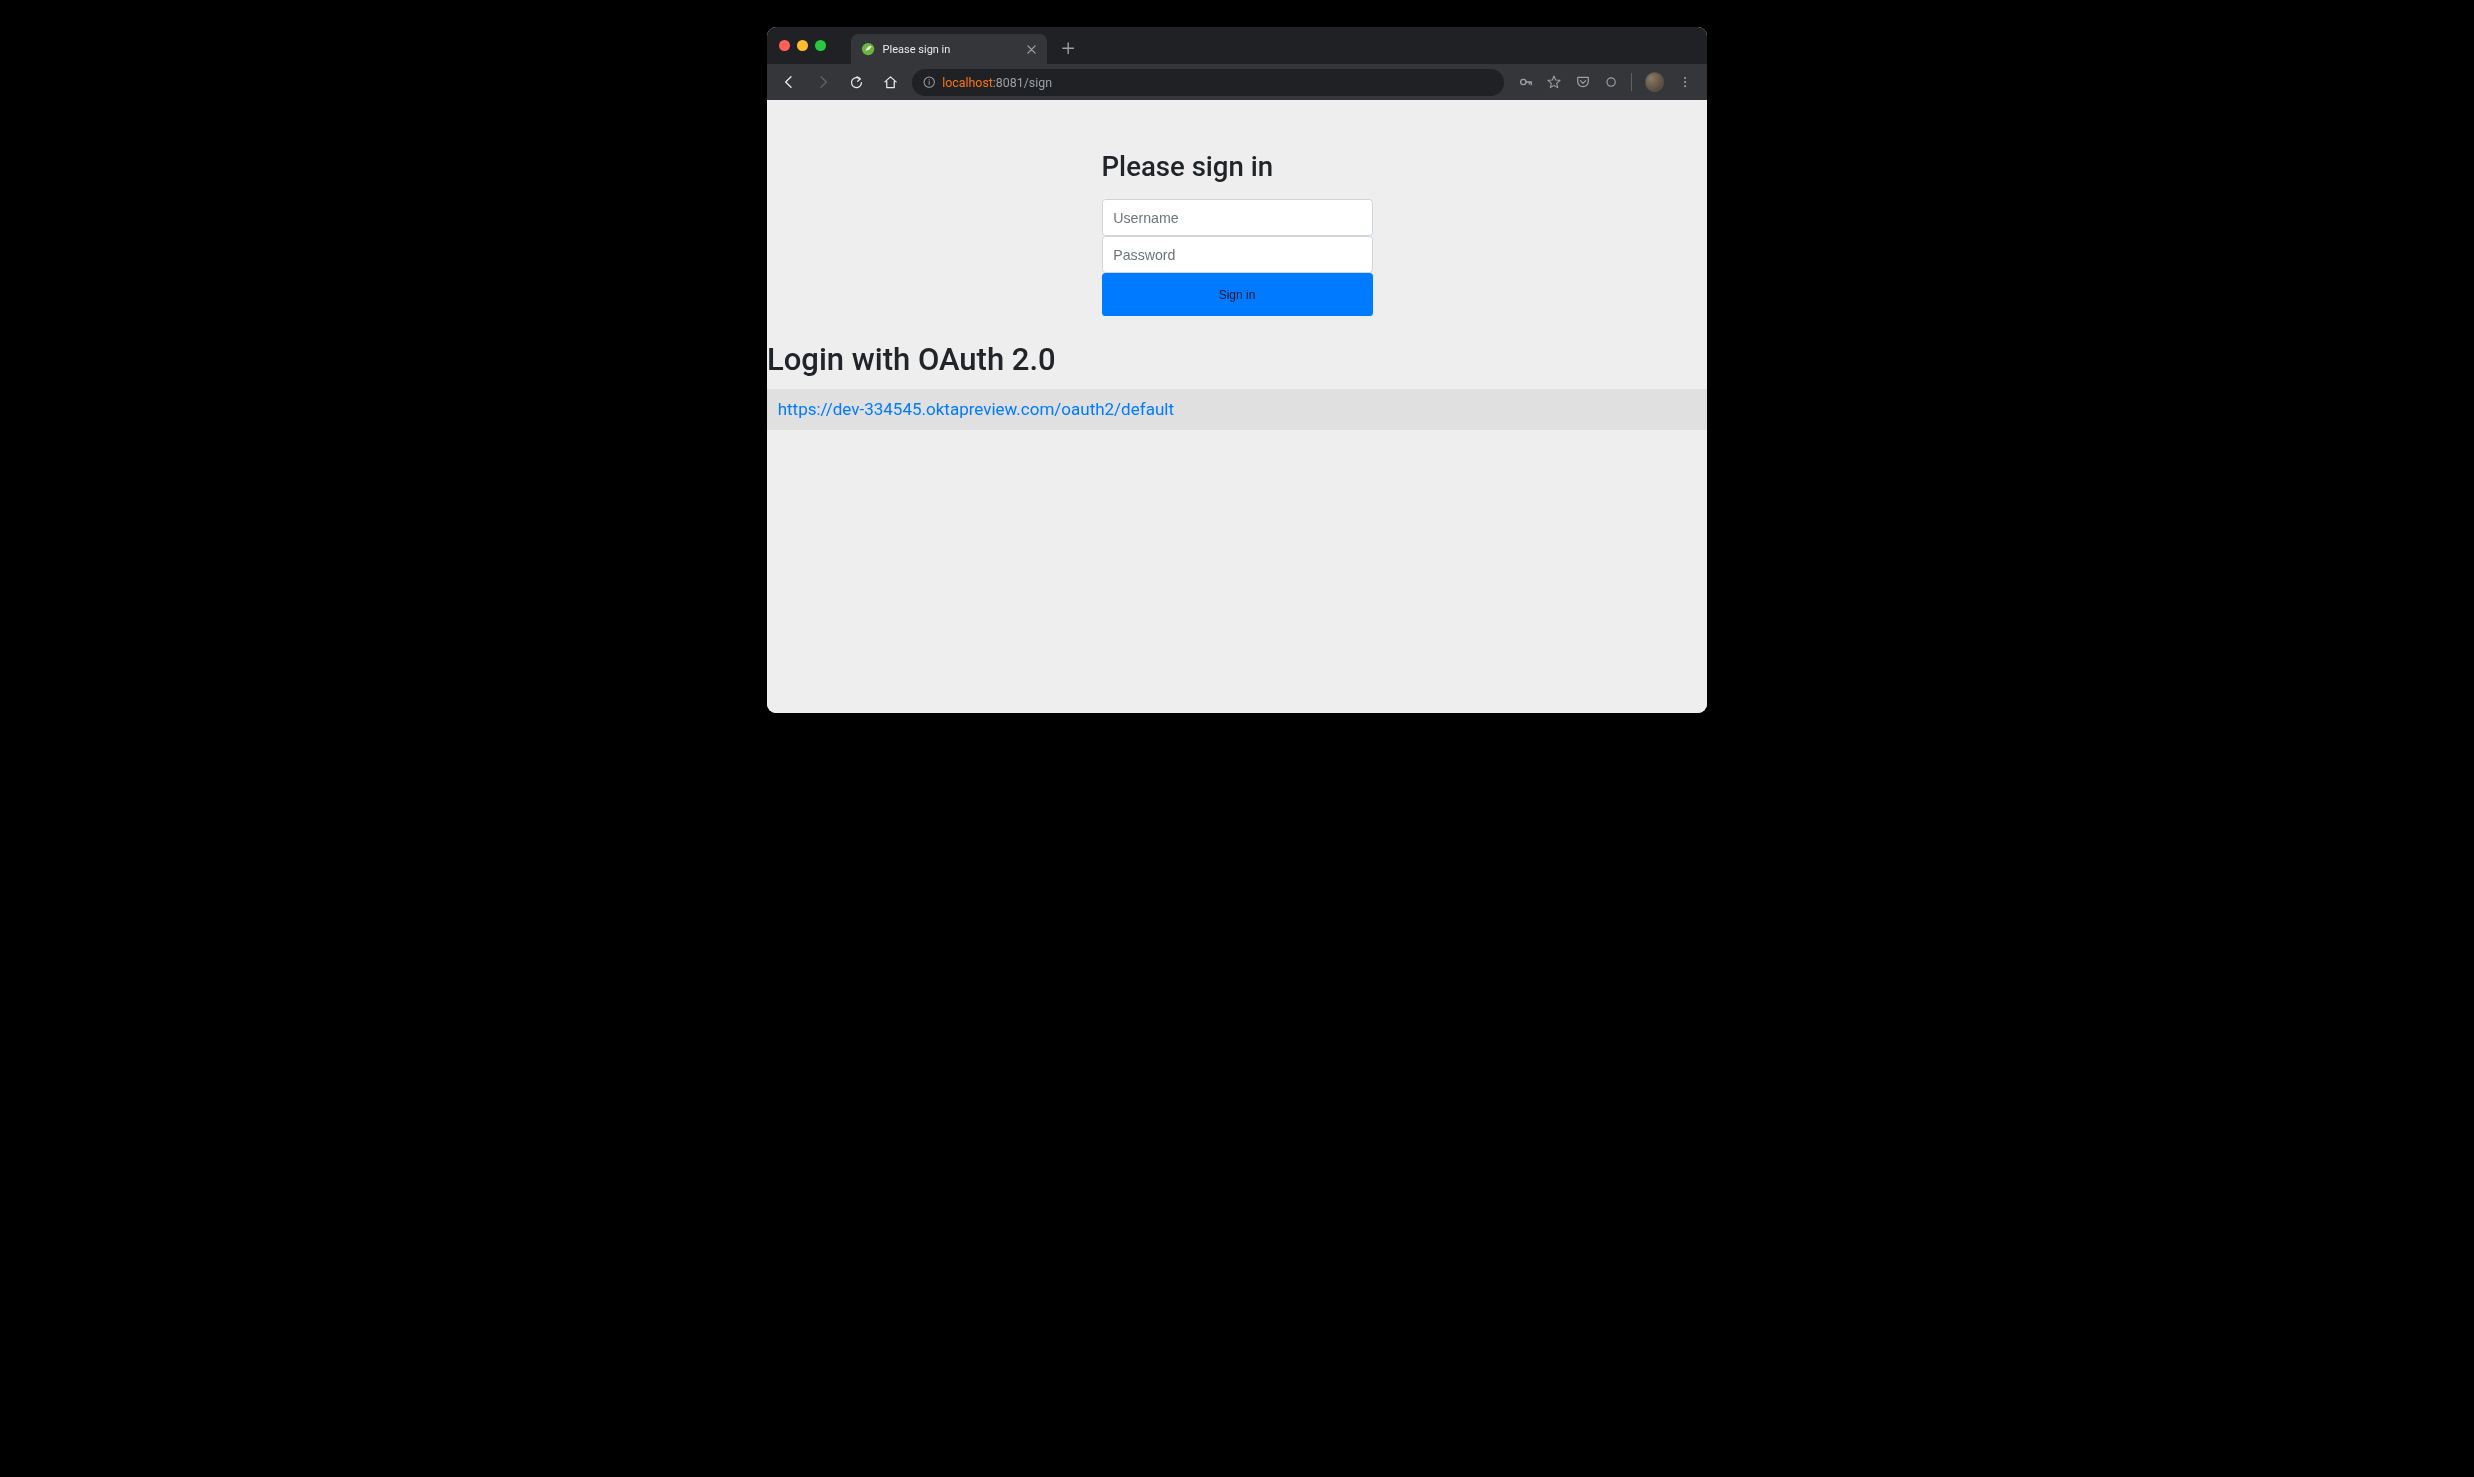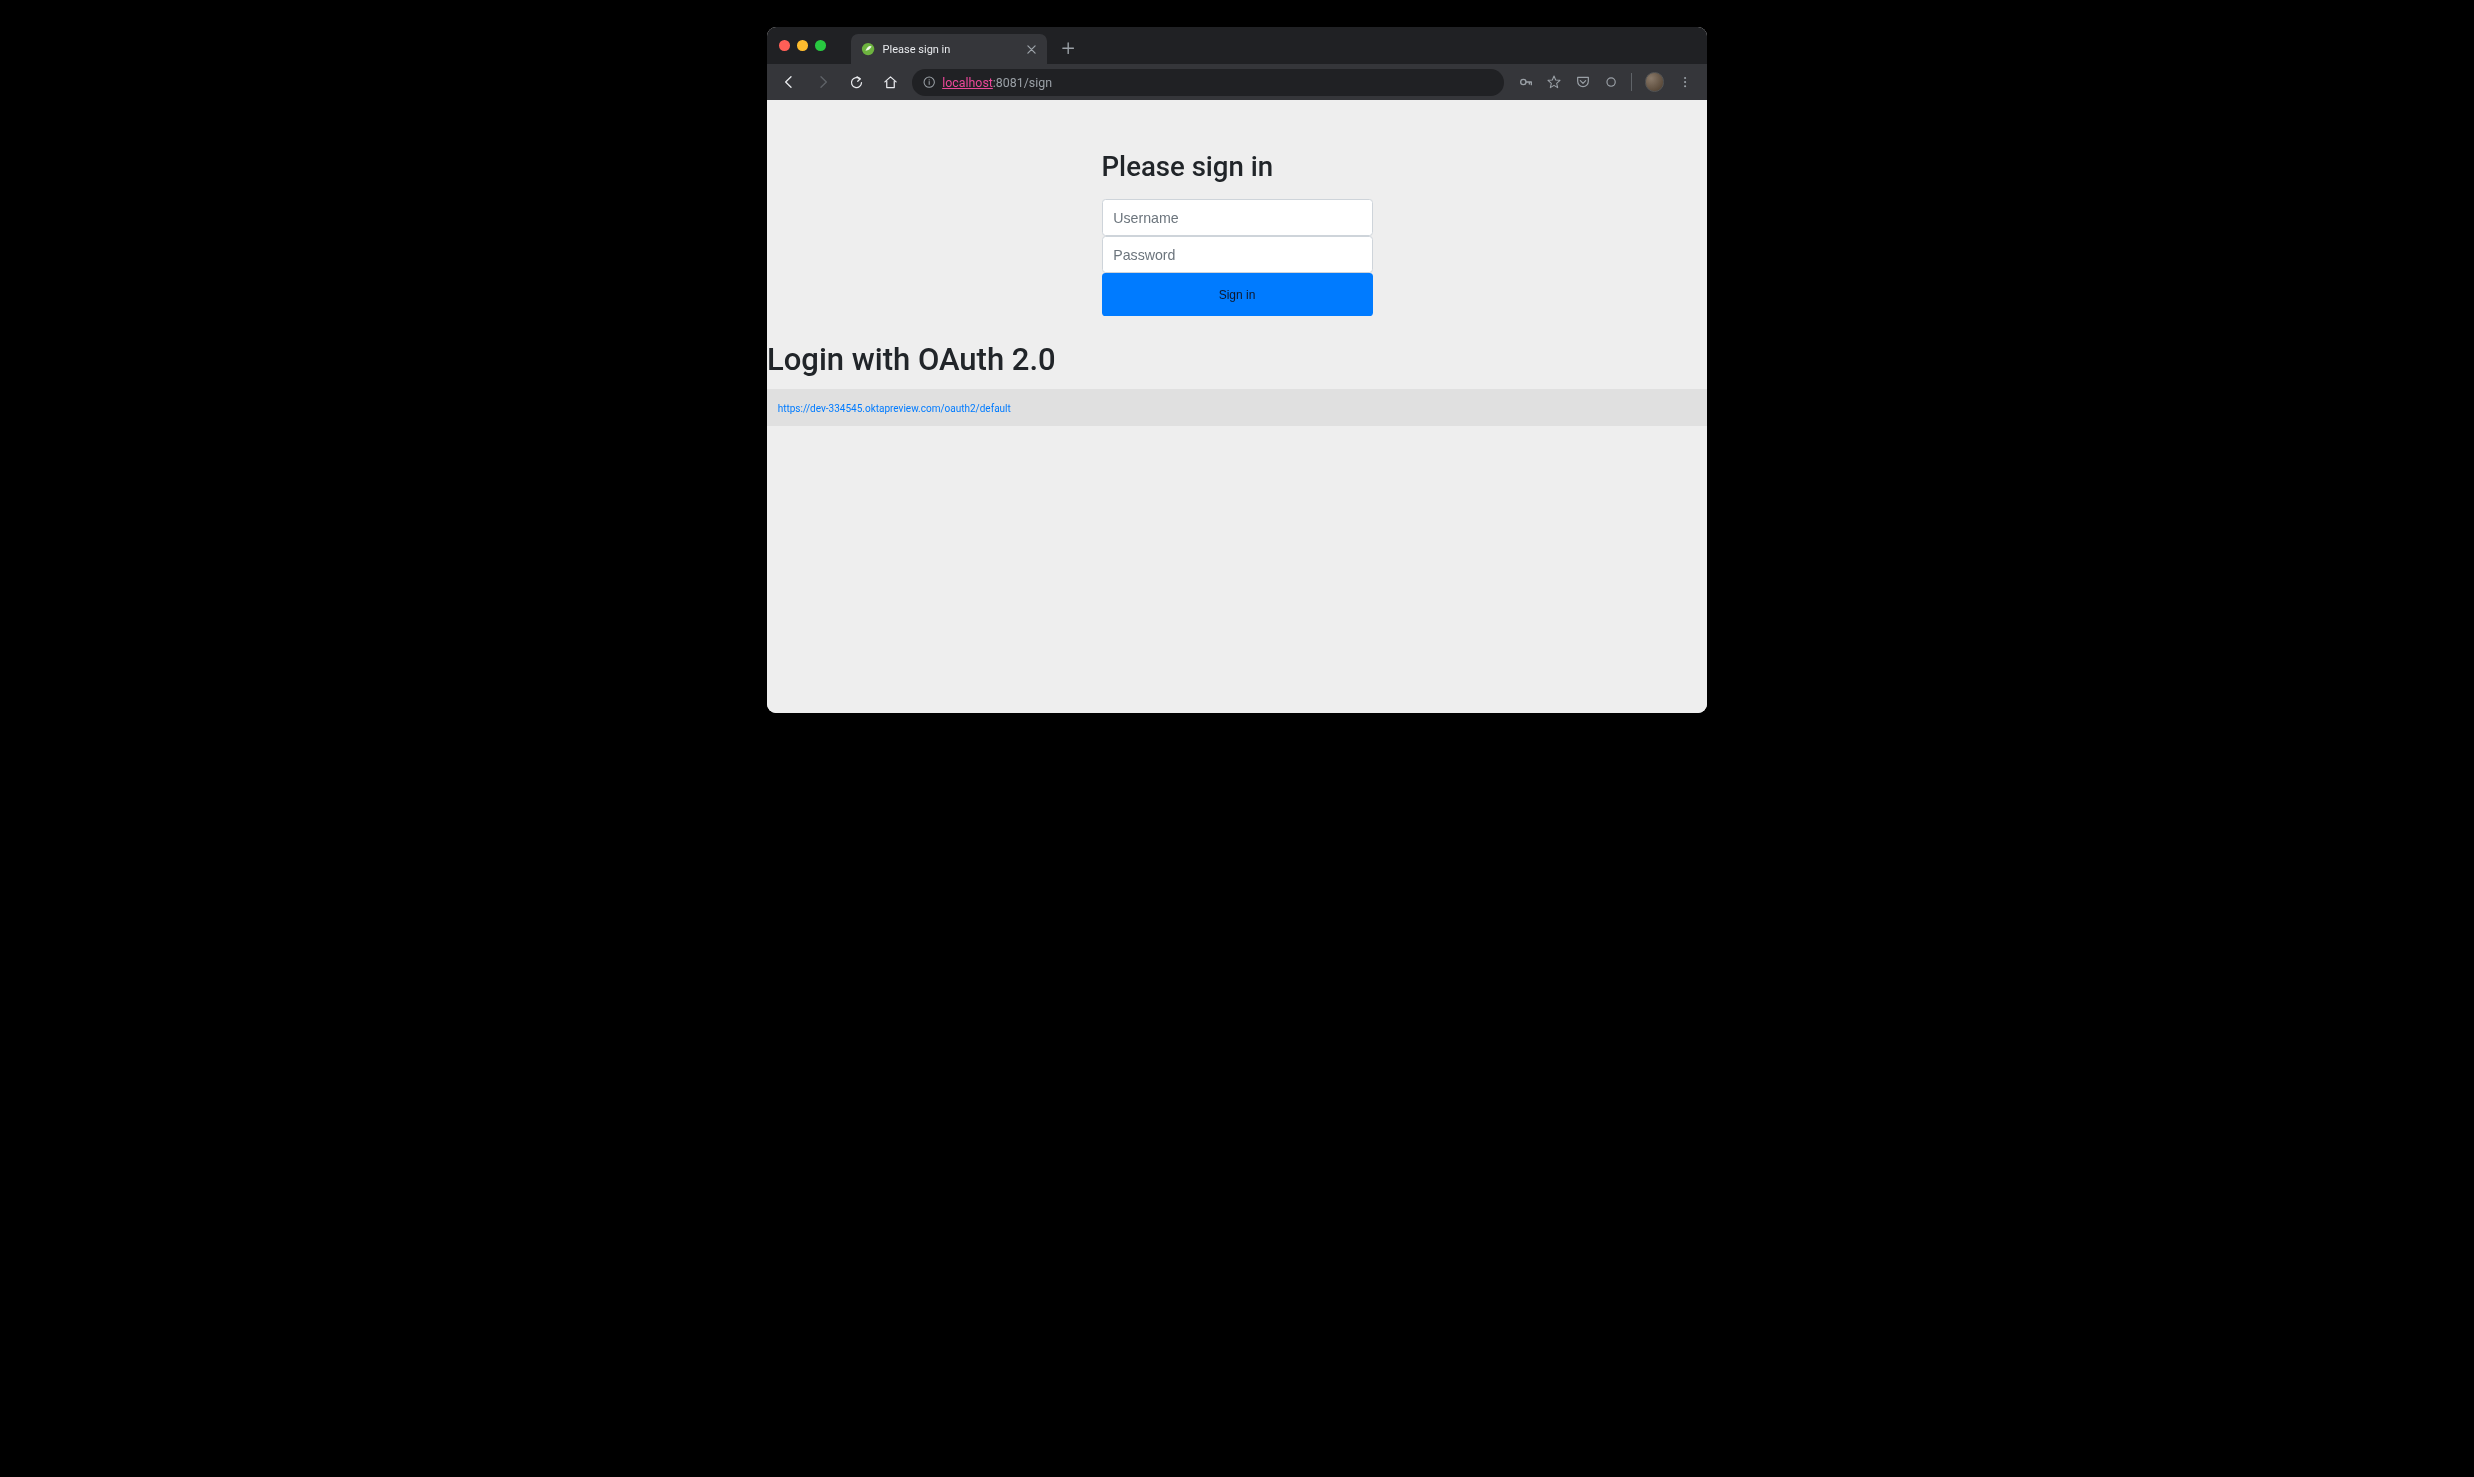--- a/index.html
+++ b/index.html
@@ -89,21 +89,21 @@
     display: flex;
     align-items: center;
     background: #202124;
     height: 27px;
     border-radius: 13.3px;
     padding: 0 10.7px;
     gap: 7.1px;
     color: #9aa0a6;
     font-size: 12.4px;
   }
-  .addr-host { color: #ec4899; text-decoration: underline; }
+  .addr-host { color: #f97316; }
   .addr-rest { color: #9aa0a6; }
   .right-icons {
     display: flex; align-items: center; gap: 12.4px;
     color: #9aa0a6;
     padding: 0 5.3px;
   }
   .right-icons .ico { width: 16px; height: 16px; display:flex;align-items:center;justify-content:center; cursor:pointer; }
   .avatar {
     width: 19.6px; height: 19.6px; border-radius: 50%;
     background: radial-gradient(circle at 30% 30%, #8a7a6a, #4a3a2a);
@@ -163,21 +163,21 @@
     width: 100%;
     border-collapse: collapse;
   }
   .oauth-table td {
     background: #e0e0e0;
     padding: 10.7px 10.7px;
   }
   .oauth-link {
     color: #007bff;
     text-decoration: none;
-    font-size: 10px;
+    font-size: 17px;
   }
   svg { display: block; }
 </style>
 </head>
 <body>
 
 <div class="window">
   <div class="chrome">
     <div class="tabbar">
       <div class="traffic-lights">

